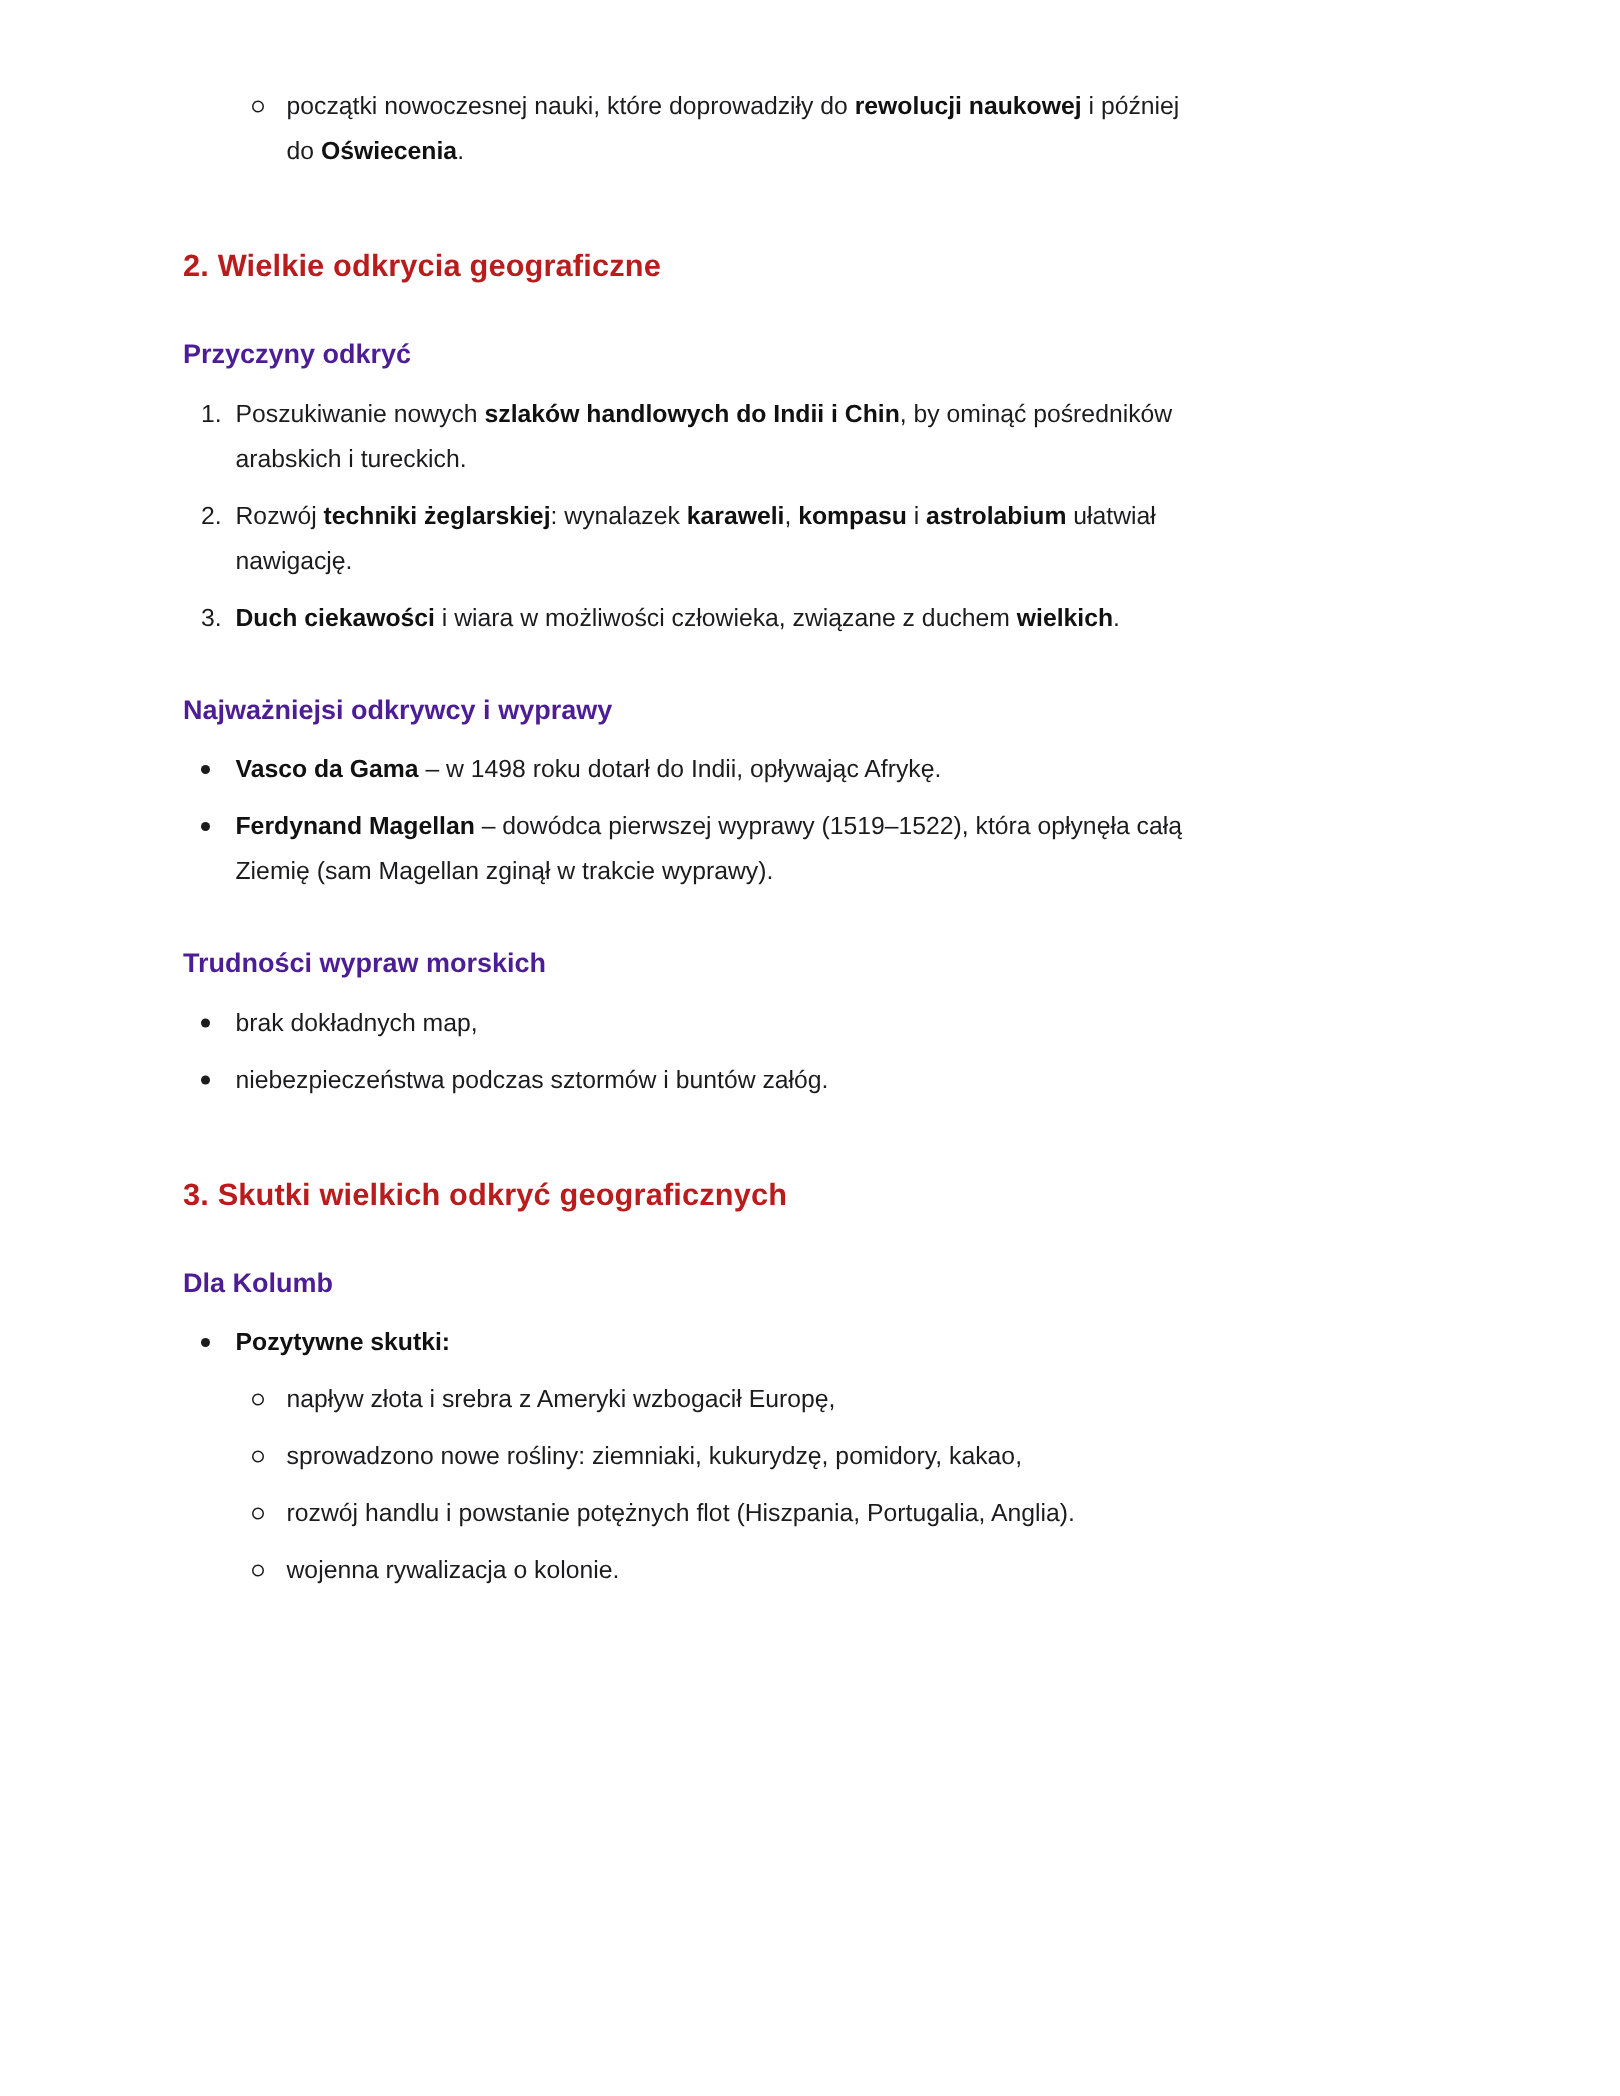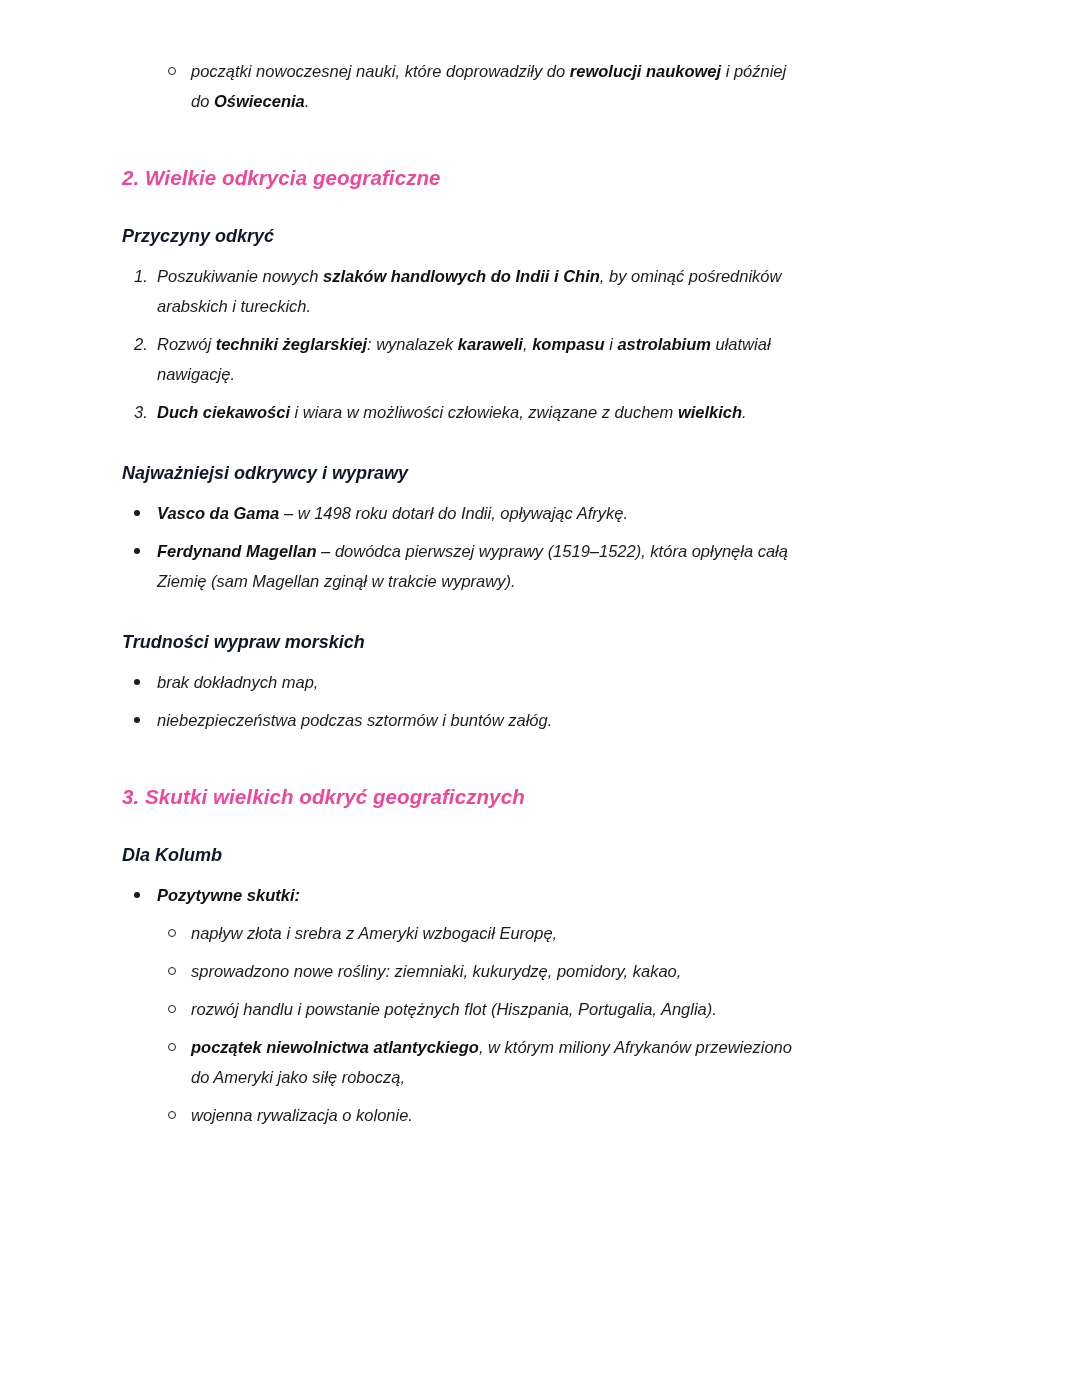--- a/index.html
+++ b/index.html
@@ -4,34 +4,33 @@
 <style>
   html,body{margin:0;padding:0;background:#ffffff;}
   .page{
     width:951px;
     min-height:1397px;
     box-sizing:border-box;
     padding:56px 148px 80px 122px;
     background:#ffffff;
     color:#1c1c1e;
     font-family:"Liberation Sans","DejaVu Sans",sans-serif;
-    font-style:italic;
   }
   h2.doc-h2{
     font-size:20.5px;
     font-weight:700;
-    color:#ec4899;
+    color:#b91c1c;
     margin:50px 0 0 0;
     letter-spacing:.1px;
   }
   h2.doc-h2.big-gap{}
   h3.doc-h3{
     font-size:18px;
     font-weight:700;
-    color:#0f172a;
+    color:#4c1d95;
     margin:36px 0 14px 0;
   }
   .list{margin:0 0 14px 0;}
   .li{
     display:flex;
     align-items:flex-start;
     margin:0 0 8px 0;
   }
   .li.level1{padding-left:12px;}
   .li.level2{padding-left:46px;}
@@ -149,24 +148,20 @@
           <span class="marker circle"></span>
           <p class="li-text"><span>rozwój handlu i powstanie potężnych flot (Hiszpania, Portugalia, Anglia).</span></p>
         </div>
       </div>
     </div>
 
     <div class="li-group">
       <div class="sublist">
         <div class="li level2">
           <span class="marker circle"></span>
-          <p class="li-text"><strong>początek niewolnictwa atlantyckiego</strong><span>, w którym miliony Afrykanów przewieziono do Ameryki jako siłę roboczą,</span></p>
-        </div>
-        <div class="li level2">
-          <span class="marker circle"></span>
           <p class="li-text"><span>wojenna rywalizacja o kolonie.</span></p>
         </div>
       </div>
     </div>
 
   </div>
 
 </div>
 
 </body></html>

